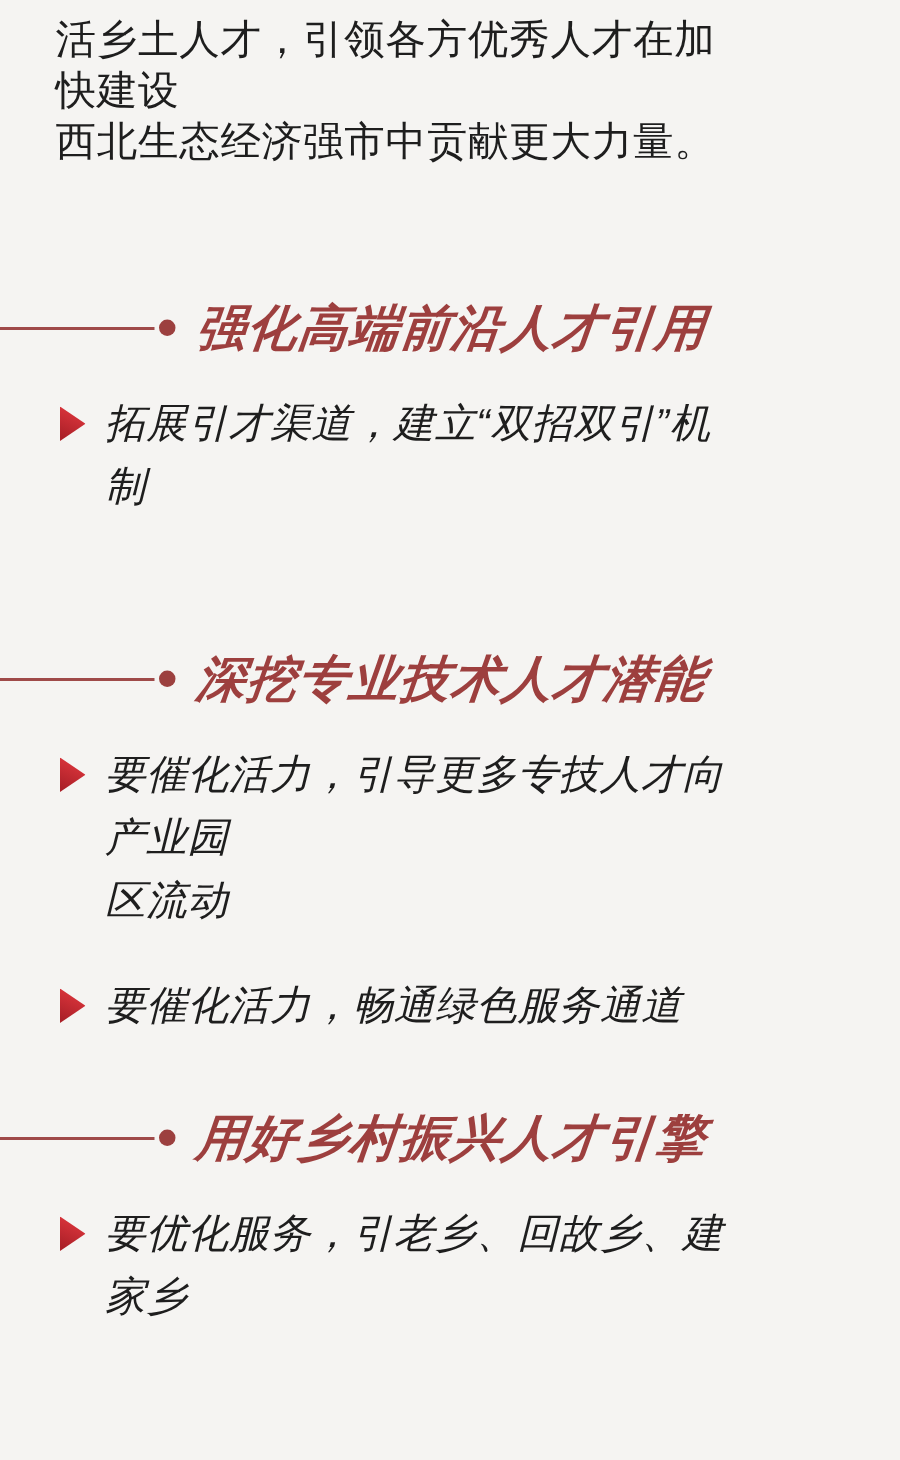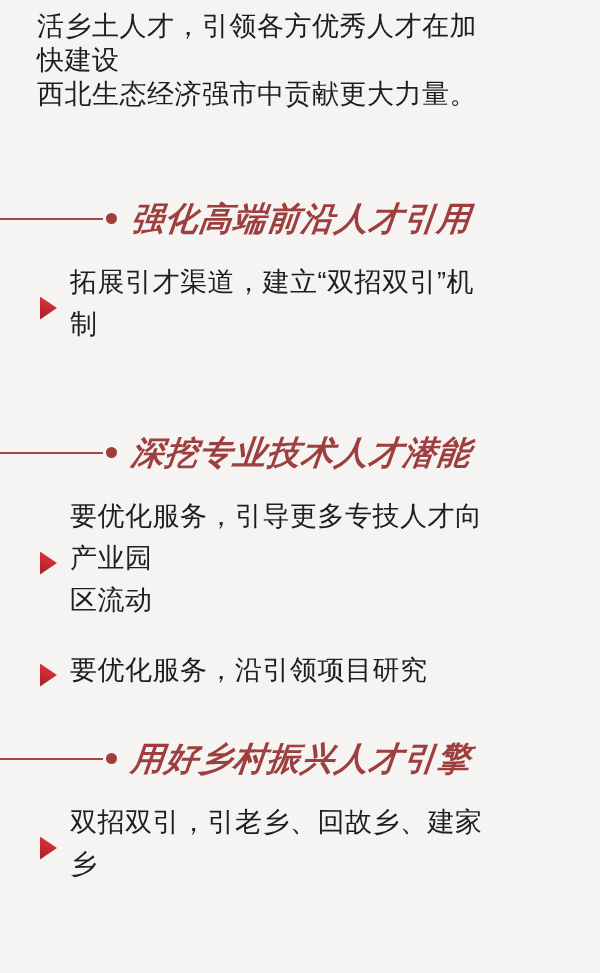--- a/index.html
+++ b/index.html
@@ -61,22 +61,23 @@
     white-space: nowrap;
   }
 
   .bullets {
     list-style: none;
     margin: 20px 0 0 0;
     padding: 0 28px 0 40px;
   }
   .bullet {
     display: flex;
-    align-items: center;
+    align-items: flex-start;
     margin-bottom: 28px;
+    font-style: italic;
   }
   .triangle-marker {
     flex: 0 0 auto;
     width: 17px;
     height: 23px;
     margin: 10px 13px 0 0;
     background: linear-gradient(205deg, #d9343b 20%, #ab2028 90%);
     clip-path: polygon(0 0, 100% 50%, 0 100%);
   }
   .bullet-text {
@@ -110,37 +111,37 @@
 
   <section class="section section-2">
     <div class="heading-row">
       <span class="heading-rule"></span>
       <span class="heading-dot"></span>
       <h2 class="heading-text">深挖专业技术人才潜能</h2>
     </div>
     <ul class="bullets">
       <li class="bullet">
         <span class="triangle-marker"></span>
-        <span class="bullet-text">要优化服务，引导更多专技人才向产业园
+        <span class="bullet-text">要催化活力，引导更多专技人才向产业园
 区流动</span>
       </li>
       <li class="bullet">
         <span class="triangle-marker"></span>
-        <span class="bullet-text">要优化服务，沿引领项目研究</span>
+        <span class="bullet-text">要催化活力，畅通绿色服务通道</span>
       </li>
     </ul>
   </section>
 
   <section class="section section-3">
     <div class="heading-row">
       <span class="heading-rule"></span>
       <span class="heading-dot"></span>
       <h2 class="heading-text">用好乡村振兴人才引擎</h2>
     </div>
     <ul class="bullets">
       <li class="bullet">
         <span class="triangle-marker"></span>
-        <span class="bullet-text">双招双引，引老乡、回故乡、建家乡</span>
+        <span class="bullet-text">要优化服务，引老乡、回故乡、建家乡</span>
       </li>
     </ul>
   </section>
 
 </div>
 
 </body></html>

